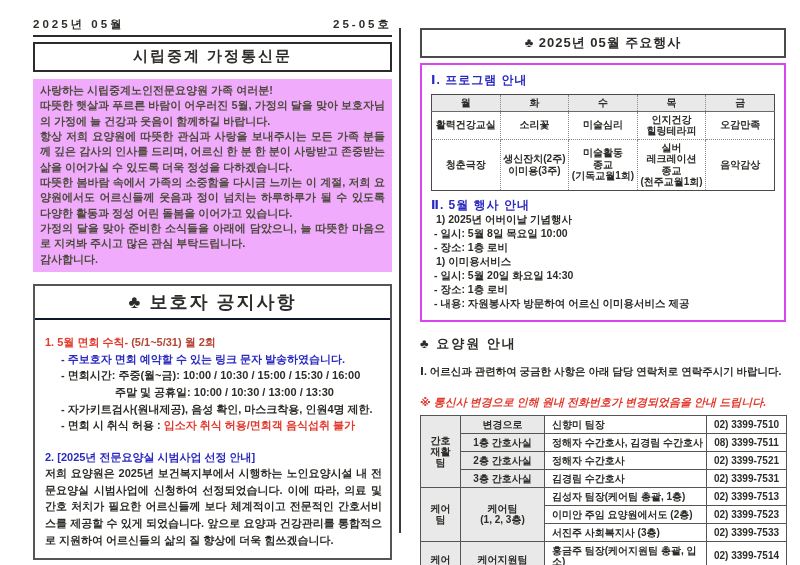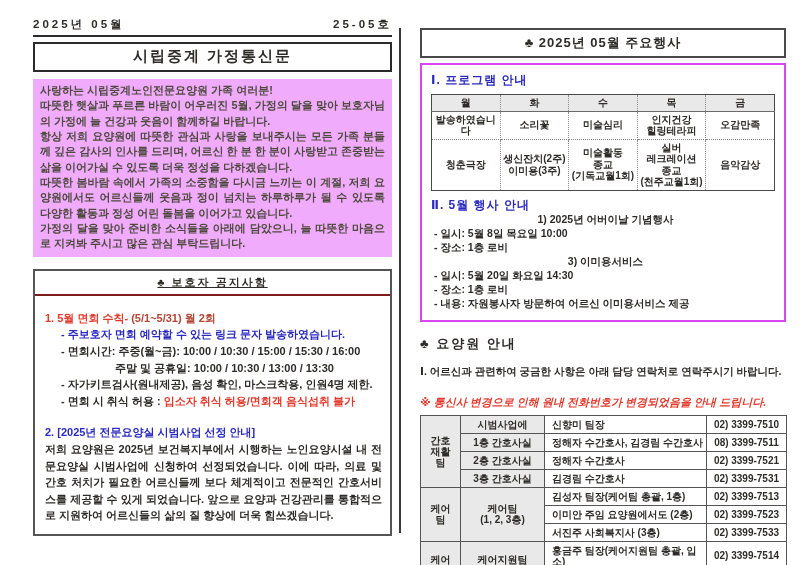--- a/index.html
+++ b/index.html
@@ -10,22 +10,22 @@
   
   .left-col { position:absolute; left:33px; top:17px; width:359px; }
   .date-row { display:flex; justify-content:space-between; font-size:11.5px;
               letter-spacing:3px; padding-bottom:3px; border-bottom:2px solid #2b2b2b; }
   .title-box { margin-top:5px; border:2px solid #2b2b2b; text-align:center;
                font-size:15px; letter-spacing:2px; padding:3px 0 4px; }
   .intro { margin-top:7px; background:#f0abfc; padding:4px 7px 5px;
            font-size:11px; line-height:15.35px; color:#4e4a3e;
            text-align:justify; word-break:break-all; }
   .notice-box { margin-top:12px; border:2px solid #555; }
-  .notice-header { border-bottom:2px solid #7f1d1d; text-align:center;
-                   font-size:11px; padding:4px 0; letter-spacing:2px;text-decoration:underline; }
+  .notice-header { border-bottom:2px solid #0f172a; text-align:center;
+                   font-size:18px; padding:4px 0; letter-spacing:2px; }
   .notice-content { padding:14px 8px 10px 10px; font-size:11px; line-height:16.6px; }
   .ind1 { padding-left:16px; }
   .ind2 { padding-left:70px; }
   .gap { height:15px; }
   .blue { color:#2a2ac0; }
   .red  { color:#e23b2e; }
   .red2 { color:#b44636; }
   .body-just { text-align:justify; word-break:break-all; }
 
   .divider { position:absolute; left:399px; top:28px; width:1.5px; height:505px; background:#3a3a3a; }
@@ -36,21 +36,21 @@
                 padding:4px 0; letter-spacing:1px; }
   .events-box { margin-top:5px; border:2px solid #d946ef; padding:7px 9px 10px; }
   .sec-title { font-size:12px; letter-spacing:1px; }
   .prog-table { width:100%; border-collapse:collapse; margin-top:5px; border:1.5px solid #4a4a4a;
                 font-size:10px; line-height:11.5px; table-layout:fixed; }
   .prog-table th, .prog-table td { border:1px dotted #8a8a8a; text-align:center;
                 vertical-align:middle; white-space:pre-line; padding:2px 1px; }
   .prog-table th { background:#e9e9e9; border-bottom:1px solid #6a6a6a; padding:2px 0; }
   .events { margin-top:7px; font-size:10.5px; line-height:14px; }
   .events .ev-line { padding-left:3px; }
-  .events .ev-title { padding-left:5px;text-align:center; }
+  .events .ev-title { padding-left:5px; }
 
   .contacts { margin-top:13px; }
   .contacts-header { font-size:13px; letter-spacing:2px; }
   .contacts-intro { font-size:10.5px; margin-top:12px; }
   .contacts-note { font-size:11px; margin-top:16px;font-style:italic; }
   .contact-table { width:100%; border-collapse:collapse; margin-top:5px; border:1.5px solid #555;
                    font-size:10px; line-height:11px; table-layout:fixed; }
   .contact-table td { border:1px solid #555; padding:3px 2px; vertical-align:middle; }
   .contact-table .team { background:#e9e9e9; text-align:center; white-space:pre-line; width:40px; }
   .contact-table .sub  { background:#e9e9e9; text-align:center; white-space:pre-line; width:84px; word-break:break-all; }
@@ -70,20 +70,21 @@
     </div>
 
     <div class="title-box">시립중계 가정통신문</div>
 
     <div class="intro">
       <p>사랑하는 시립중계노인전문요양원 가족 여러분!</p>
       <p>따뜻한 햇살과 푸르른 바람이 어우러진 5월, 가정의 달을 맞아 보호자님의 가정에 늘 건강과 웃음이 함께하길 바랍니다.</p>
       <p>항상 저희 요양원에 따뜻한 관심과 사랑을 보내주시는 모든 가족 분들께 깊은 감사의 인사를 드리며, 어르신 한 분 한 분이 사랑받고 존중받는 삶을 이어가실 수 있도록 더욱 정성을 다하겠습니다.</p>
       <p>따뜻한 봄바람 속에서 가족의 소중함을 다시금 느끼는 이 계절, 저희 요양원에서도 어르신들께 웃음과 정이 넘치는 하루하루가 될 수 있도록 다양한 활동과 정성 어린 돌봄을 이어가고 있습니다.</p>
       <p>가정의 달을 맞아 준비한 소식들을 아래에 담았으니, 늘 따뜻한 마음으로 지켜봐 주시고 많은 관심 부탁드립니다.</p>
+      <p>감사합니다.</p>
     </div>
 
     <div class="notice-box">
       <div class="notice-header">♣ 보호자 공지사항</div>
       <div class="notice-content">
         <div>
           <span class="red">1. 5월 면회 수칙-</span><span class="red2"> (5/1~5/31) 월 2회</span>
         </div>
         <div class="ind1 blue">- 주보호자 면회 예약할 수 있는 링크 문자 발송하였습니다.</div>
         <div class="ind1">- 면회시간: 주중(월~금): 10:00 / 10:30 / 15:00 / 15:30 / 16:00</div>
@@ -114,21 +115,21 @@
           <tr>
             <th>월</th>
             <th>화</th>
             <th>수</th>
             <th>목</th>
             <th>금</th>
           </tr>
         </thead>
         <tbody>
           <tr>
-            <td>발송하였습니다</td>
+            <td>활력건강교실</td>
             <td>소리꽃</td>
             <td>미술심리</td>
             <td>인지건강
 힐링테라피</td>
             <td>오감만족</td>
           </tr>
           <tr>
             <td>청춘극장</td>
             <td>생신잔치(2주)
 이미용(3주)</td>
@@ -142,39 +143,39 @@
             <td>음악감상</td>
           </tr>
         </tbody>
       </table>
 
       <div class="events">
         <div class="sec-title blue">Ⅱ. 5월 행사 안내</div>
         <div class="ev-title">1) 2025년 어버이날 기념행사</div>
         <div class="ev-line">- 일시: 5월 8일 목요일 10:00</div>
         <div class="ev-line">- 장소: 1층 로비</div>
-        <div class="ev-title">3) 이미용서비스</div>
+        <div class="ev-title">1) 이미용서비스</div>
         <div class="ev-line">- 일시: 5월 20일 화요일 14:30</div>
         <div class="ev-line">- 장소: 1층 로비</div>
         <div class="ev-line">- 내용: 자원봉사자 방문하여 어르신 이미용서비스 제공</div>
       </div>
     </div>
 
     <div class="contacts">
       <div class="contacts-header">♣ 요양원 안내</div>
       <div class="contacts-intro">Ⅰ. 어르신과 관련하여 궁금한 사항은 아래 담당 연락처로 연락주시기 바랍니다.</div>
       <div class="contacts-note red">※ 통신사 변경으로 인해 원내 전화번호가 변경되었음을 안내 드립니다.</div>
 
       <table class="contact-table">
         <tbody>
           <tr>
             <td class="team" rowspan="4">간호
 재활
 팀</td>
-            <td class="sub">시범사업에</td>
+            <td class="sub">변경으로</td>
             <td class="person">신향미 팀장</td>
             <td class="phone">02) 3399-7510</td>
           </tr>
           <tr>
             <td class="sub">1층 간호사실</td>
             <td class="person">정해자 수간호사, 김경림 수간호사</td>
             <td class="phone">08) 3399-7511</td>
           </tr>
           <tr>
             <td class="sub">2층 간호사실</td>

